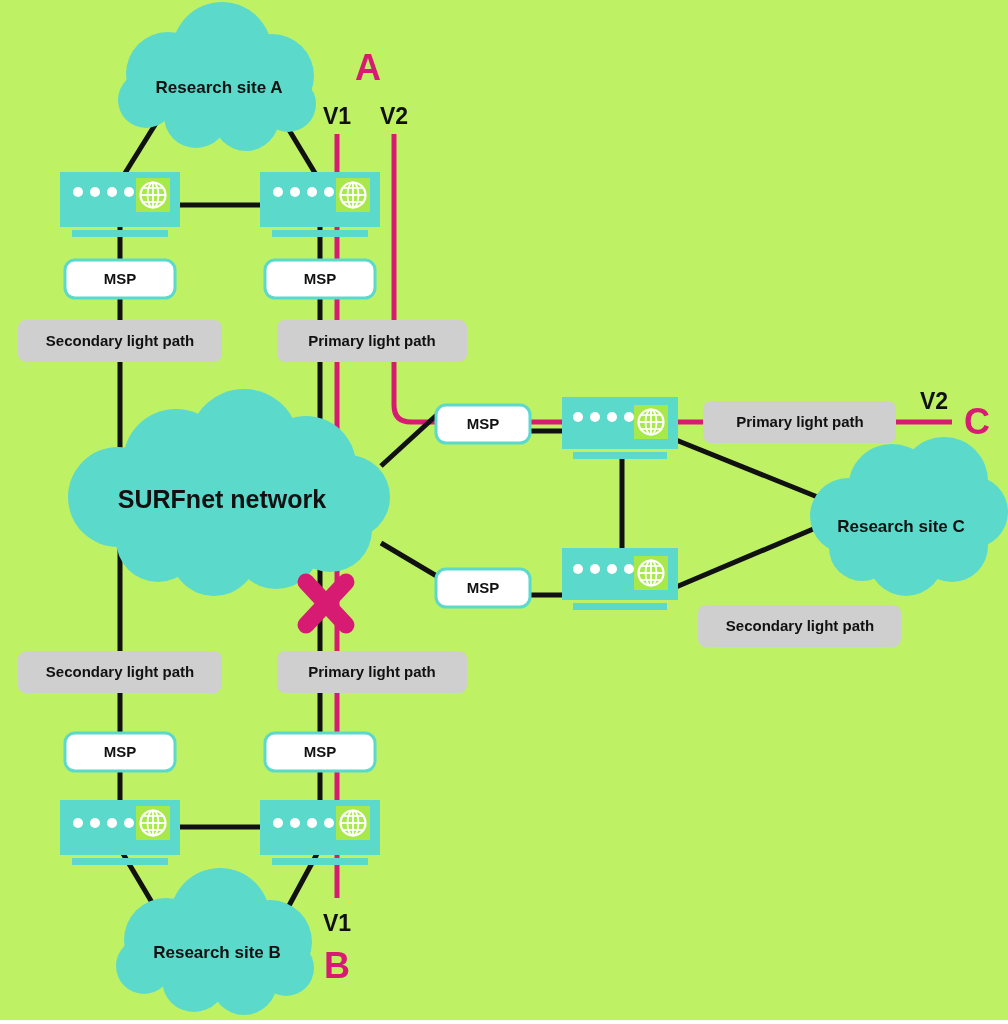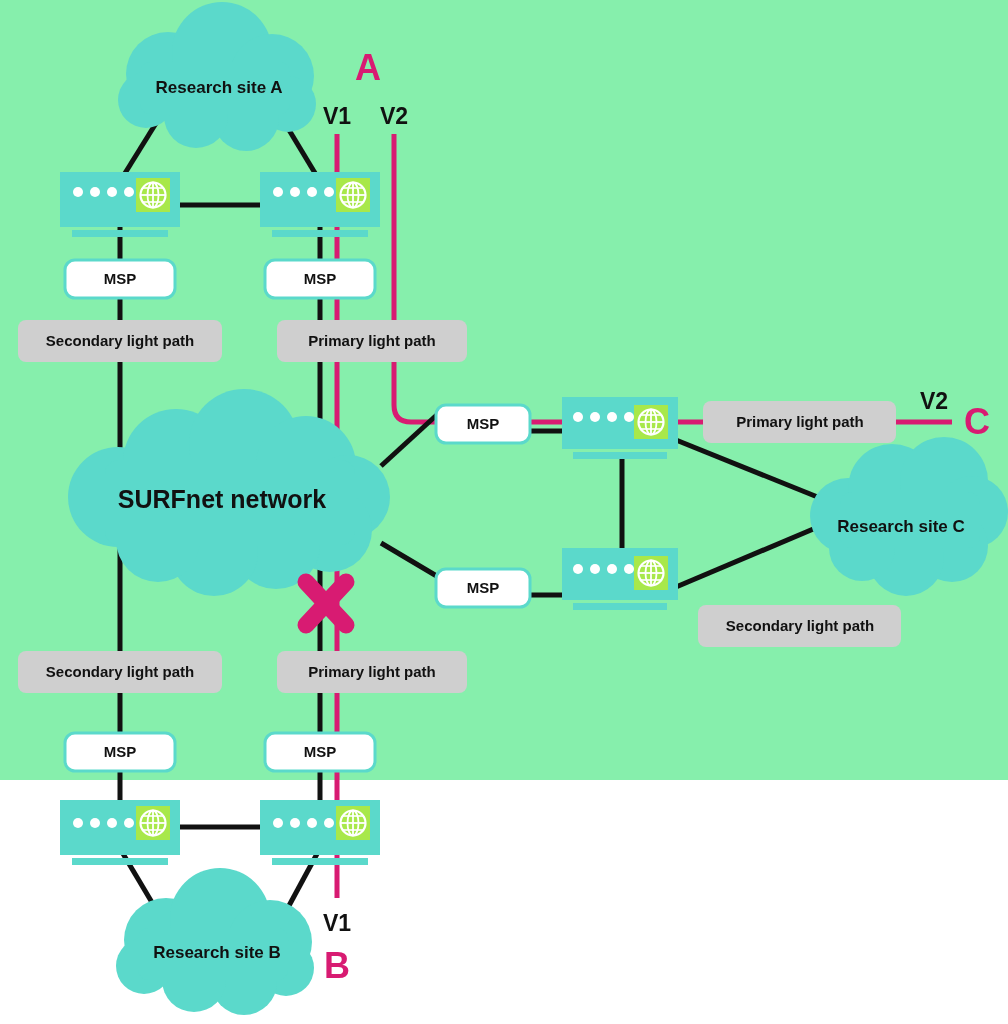--- a/index.html
+++ b/index.html
@@ -11,22 +11,22 @@
   body {
     font-family: "Liberation Sans", sans-serif;
     width: 1008px;
     height: 1024px;
     position: relative;
     overflow: hidden;
   }
   #diagram-root {
     position: relative;
     width: 1008px;
-    height: 780px;
-    background: #86efac;
+    height: 1020px;
+    background: #bef264;
   }
   svg#diagram-svg {
     position: absolute;
     top: 0;
     left: 0;
     width: 1008px;
     height: 1024px;
   }
   
   .cloud-label {

